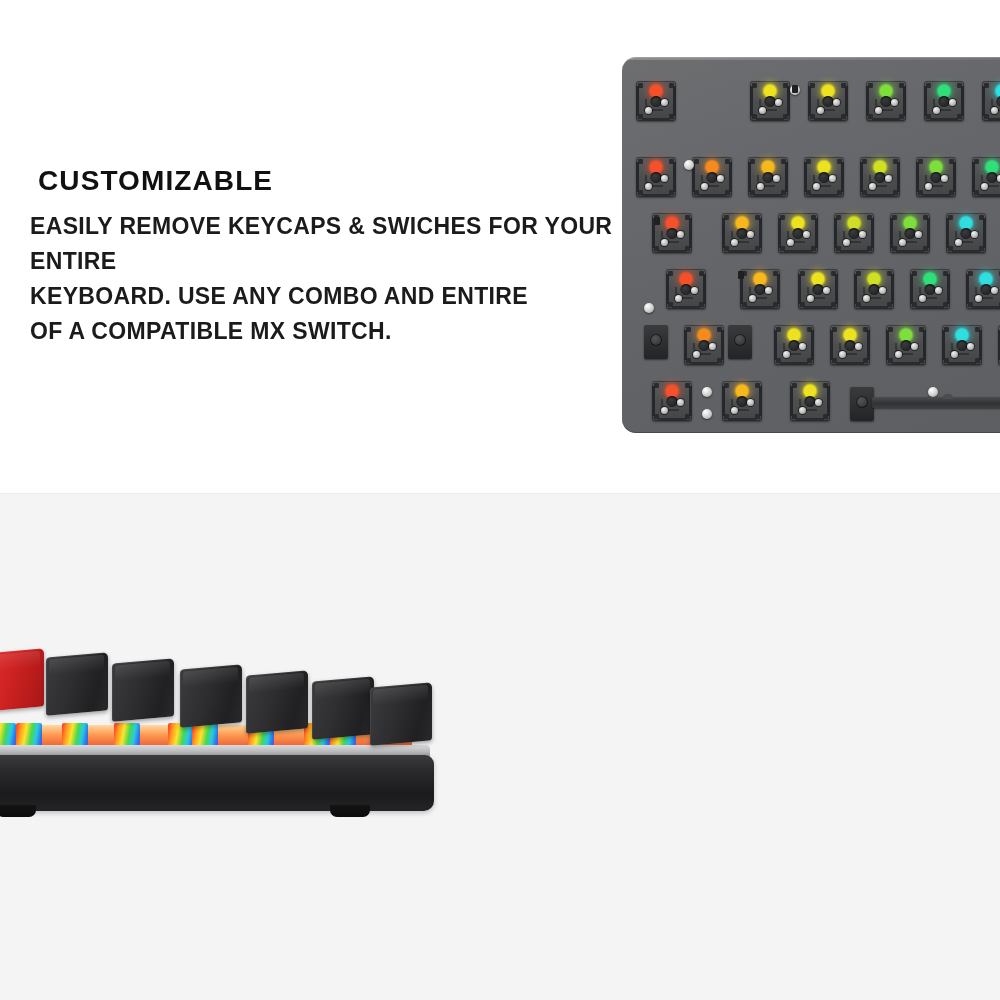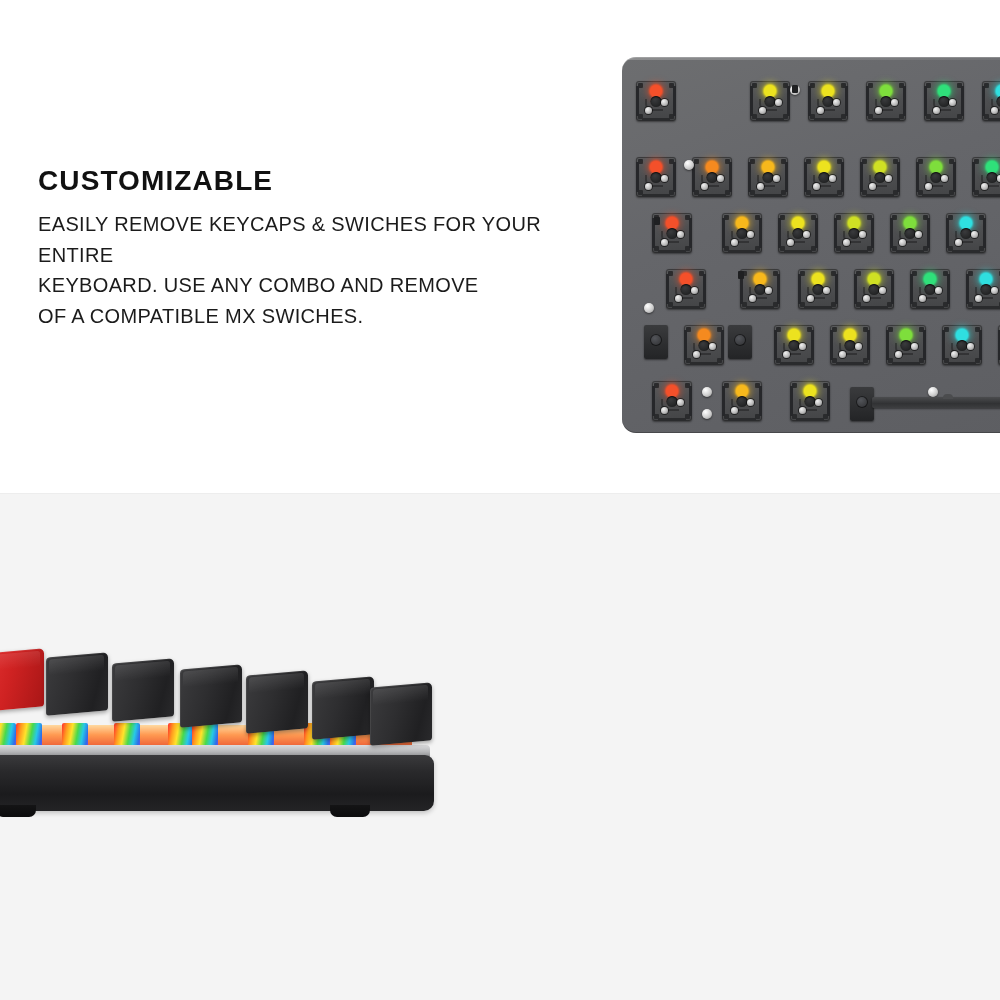--- a/index.html
+++ b/index.html
@@ -16,22 +16,22 @@
   .section-two{position:absolute;left:0;top:494px;width:1000px;height:506px;background:#f4f4f4;overflow:hidden;}
 
   .copy-block{position:absolute;}
   .copy-one{left:30px;top:166px;width:600px;}
 
   .headline{
     font-size:28px;font-weight:700;letter-spacing:1.1px;color:#111111;
     margin:0 0 14px 8px;line-height:1.05;white-space:nowrap;
   }
   .body-copy{
-    font-size:20px;font-weight:400;letter-spacing:0.35px;color:#1b1b1b;
-    line-height:1.52;margin:8px;
+    font-size:23px;font-weight:700;letter-spacing:0.35px;color:#1b1b1b;
+    line-height:1.52;margin:0;
   }
   .body-copy span{display:block;}
 
   
   .plate{
     position:absolute;left:622px;top:57px;width:400px;height:376px;
     background:linear-gradient(160deg,#6d6e70 0%,#65666a 40%,#5d5e62 100%);
     border-radius:14px 14px 14px 14px;
     box-shadow:inset 0 1px 0 rgba(255,255,255,.18), inset 0 -1px 0 rgba(0,0,0,.25);
   }
@@ -632,22 +632,22 @@
         <div class="stab-bar" style="left: 250px; top: 340px; width: 148px;"></div>
         <div class="side-clip" style="left: 170px; top: 28px;"></div>
         <div class="side-clip" style="left: 32px; top: 160px;"></div>
         <div class="side-clip" style="left: 116px; top: 214px;"></div>
       </div>
 
     <div class="copy-block copy-one">
       <h2 class="headline">CUSTOMIZABLE</h2>
       <p class="body-copy">
         <span>EASILY REMOVE KEYCAPS &amp; SWICHES FOR YOUR ENTIRE</span>
-        <span>KEYBOARD. USE ANY COMBO AND REMOVE</span>
-        <span>OF A COMPATIBLE MX SWICHES.</span>
+        <span>KEYBOARD. USE ANY COMBO AND ENTIRE</span>
+        <span>OF A COMPATIBLE MX SWITCH.</span>
       </p>
     </div>
   </div>
 
   <div class="divider"></div>
 
   <div class="section-two">
     
   </div>
 

